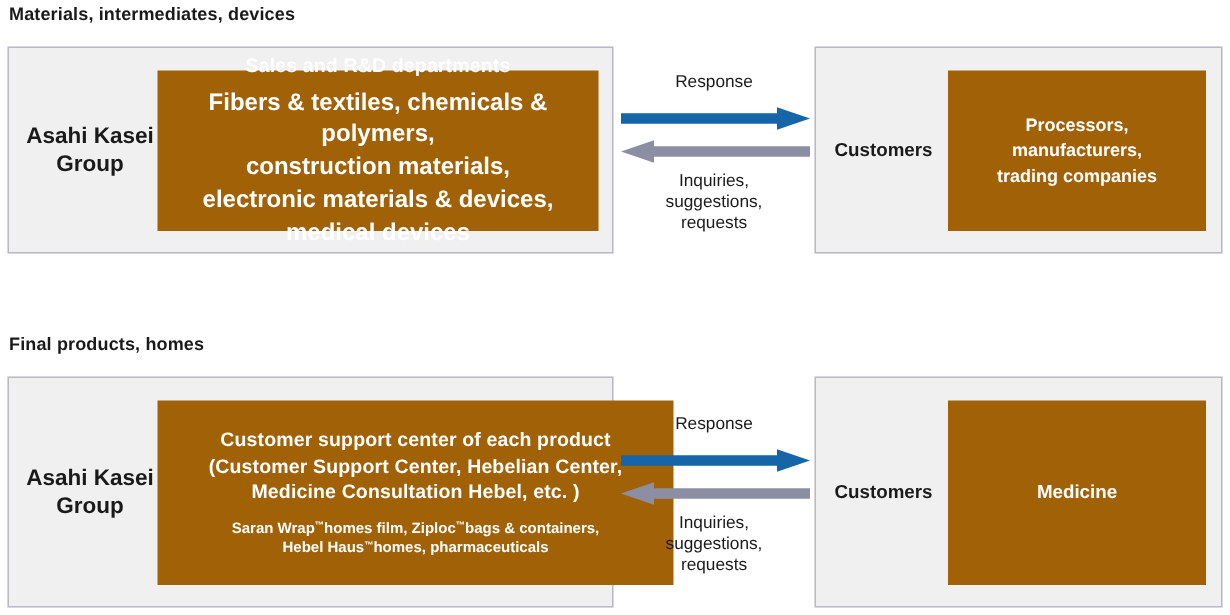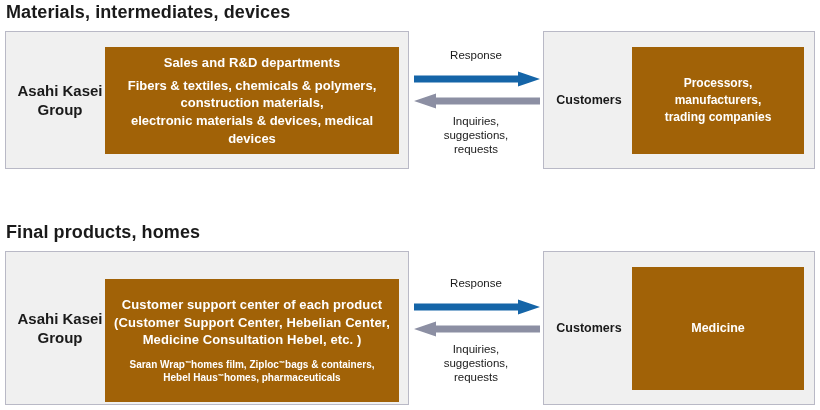--- a/index.html
+++ b/index.html
@@ -20,21 +20,21 @@
     left: 0;
     width: 820px;
   }
   #diagram-materials { top: 0; }
   #diagram-final { top: 220px; }
 
   .section-title {
     position: absolute;
     left: 6px;
     top: 2px;
-    font-size: 18px;
+    font-size: 12px;
     font-weight: bold;
     color: #1a1a1a;
     letter-spacing: 0.1px;
     white-space: nowrap;
   }
 
   
   .panel {
     position: absolute;
     background: #f0f0f0;
@@ -92,23 +92,22 @@
   .blue-box-left {
     left: 99px;
     top: 15px;
     width: 294px;
     height: 107px;
     padding: 4px 6px;
   }
   #diagram-final .blue-box-left {
     left: 99px;
     top: 15px;
-    width: 294px;
+    width: 344px;
     height: 123px;
-    margin-top: 12px;
   }
   .blue-box-right {
     left: 88px;
     top: 15px;
     width: 172px;
     height: 107px;
     align-items: center;
   }
   #diagram-final .blue-box-right {
     left: 88px;
@@ -117,21 +116,21 @@
     height: 123px;
   }
 
   .bb-heading {
     font-size: 13px;
     font-weight: bold;
     line-height: 1.32;
     letter-spacing: 0.1px;
   }
   .bb-sub {
-    font-size: 13px;
+    font-size: 16px;
     font-weight: bold;
     line-height: 1.36;
     margin-top: 6px;
   }
   #diagram-final .bb-heading { font-size: 13px; line-height: 1.34; }
   #diagram-final .bb-sub { font-size: 10px; margin-top: 9px; }
 
   .bb-right-text {
     font-size: 12px;
     font-weight: bold;

